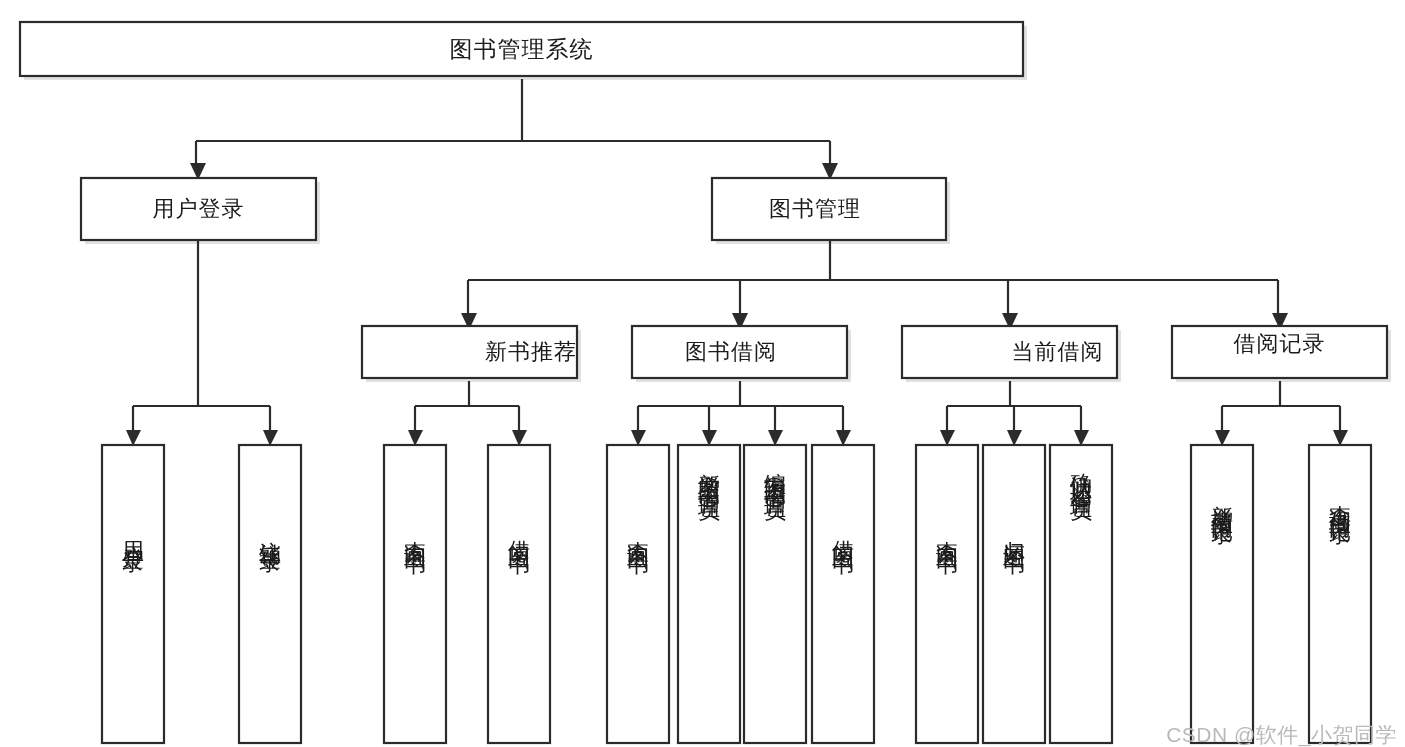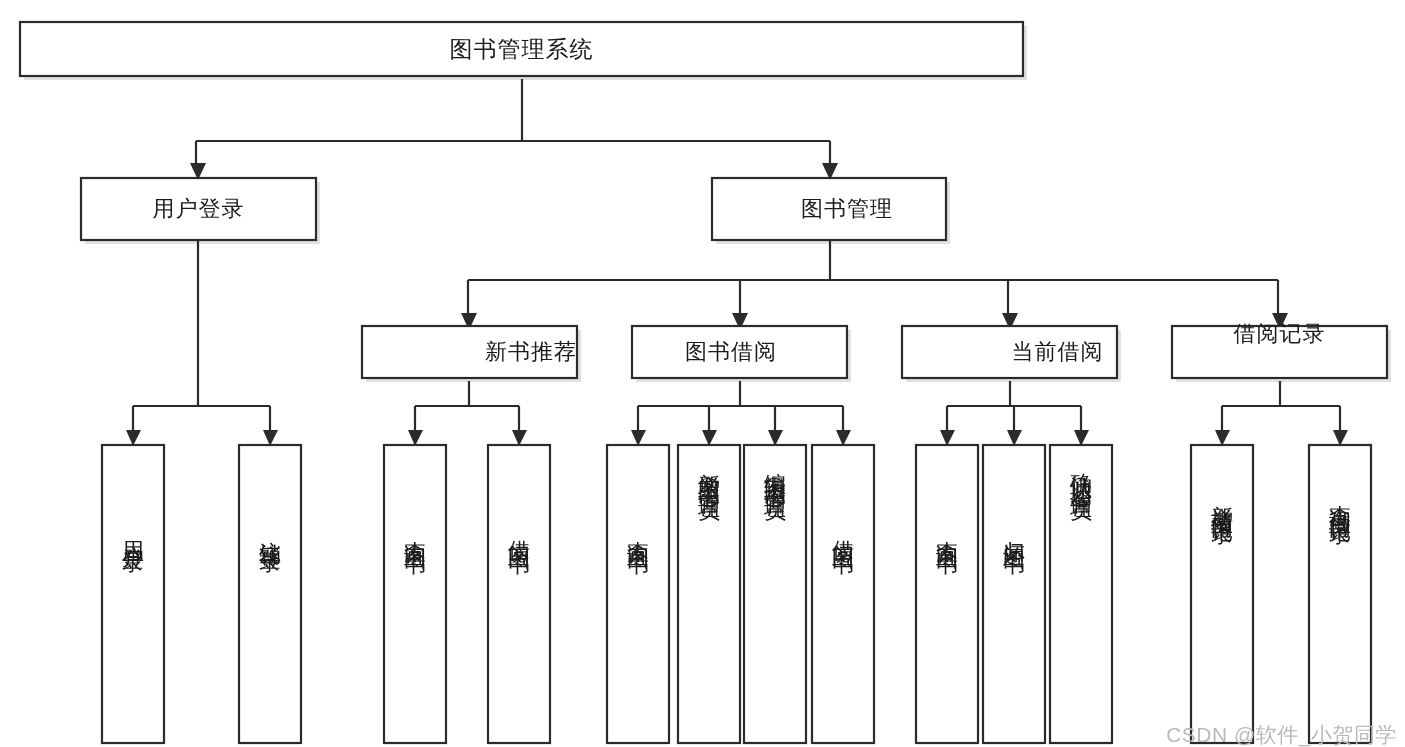--- a/index.html
+++ b/index.html
@@ -220,37 +220,37 @@
   </svg>
 
   <div class="hlabel-wrap" style="left:20px; top:14px; width:1003px; height:54px;">
     <span class="hlabel-text title-text">图书管理系统</span>
   </div>
 
   <div class="hlabel-wrap" style="left:81px; top:170px; width:235px; height:62px;">
     <span class="hlabel-text">用户登录</span>
   </div>
 
-  <div class="hlabel-wrap" style="left:720px; top:170px; width:254px; height:62px;">
+  <div class="hlabel-wrap" style="left:688px; top:170px; width:254px; height:62px;">
     <span class="hlabel-text">图书管理</span>
   </div>
 
   <div class="hlabel-wrap" style="left:362px; top:318px; width:215px; height:52px;justify-content:flex-end;">
     <span class="hlabel-text">新书推荐</span>
   </div>
 
   <div class="hlabel-wrap" style="left:632px; top:318px; width:198px; height:52px;">
     <span class="hlabel-text">图书借阅</span>
   </div>
 
   <div class="hlabel-wrap" style="left:902px; top:318px; width:215px; height:52px;padding-left:48px;">
     <span class="hlabel-text">当前借阅</span>
   </div>
 
-  <div class="hlabel-wrap" style="left:1172px; top:308px; width:215px; height:36px;">
+  <div class="hlabel-wrap" style="left:1172px; top:318px; width:215px; height:36px;">
     <span class="hlabel-text">借阅记录</span>
   </div>
 
   <div class="vlabel-wrap" style="left:102px; top:437px; width:62px; height:298px; padding-top:78px;">
     <span class="vlabel-text">用户登录</span>
   </div>
   <div class="vlabel-wrap" style="left:239px; top:437px; width:62px; height:298px; padding-top:78px;">
     <span class="vlabel-text">注销登录</span>
   </div>
 

